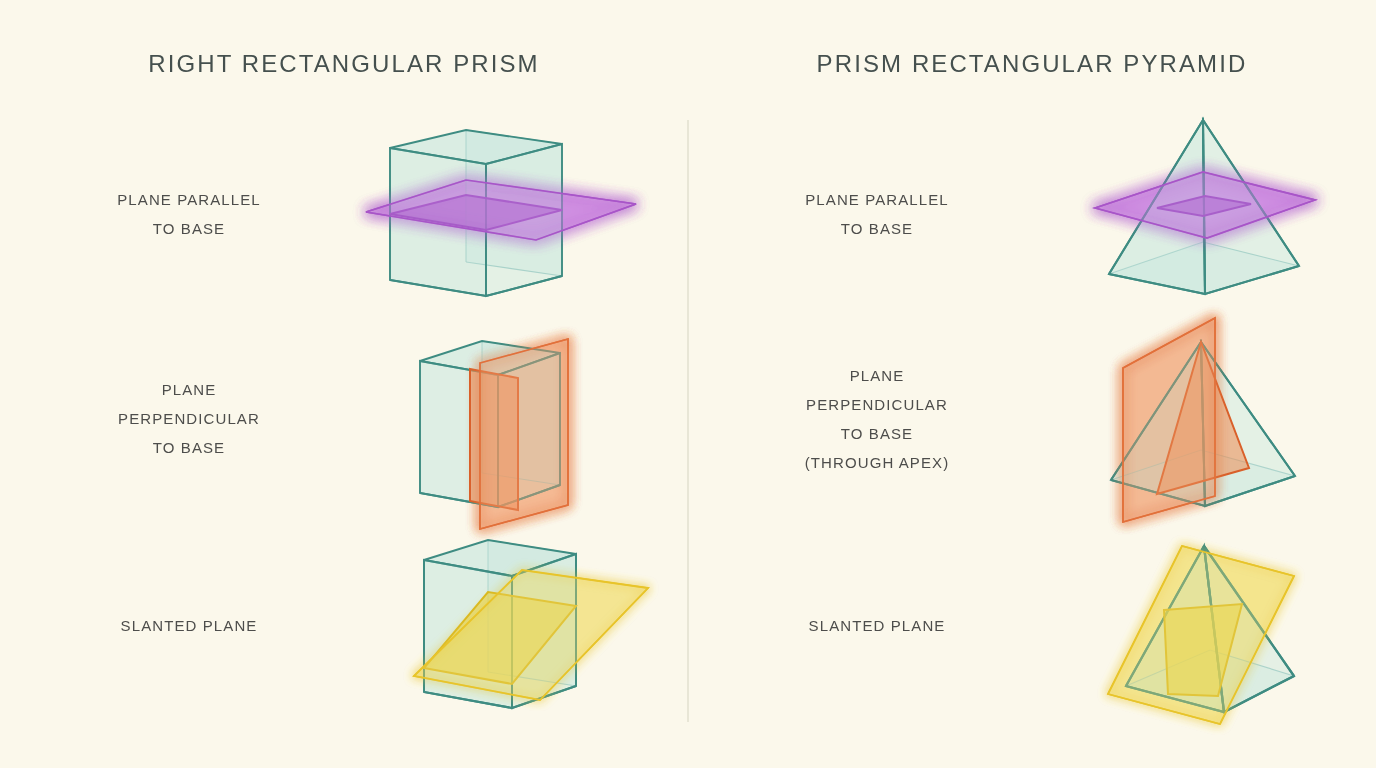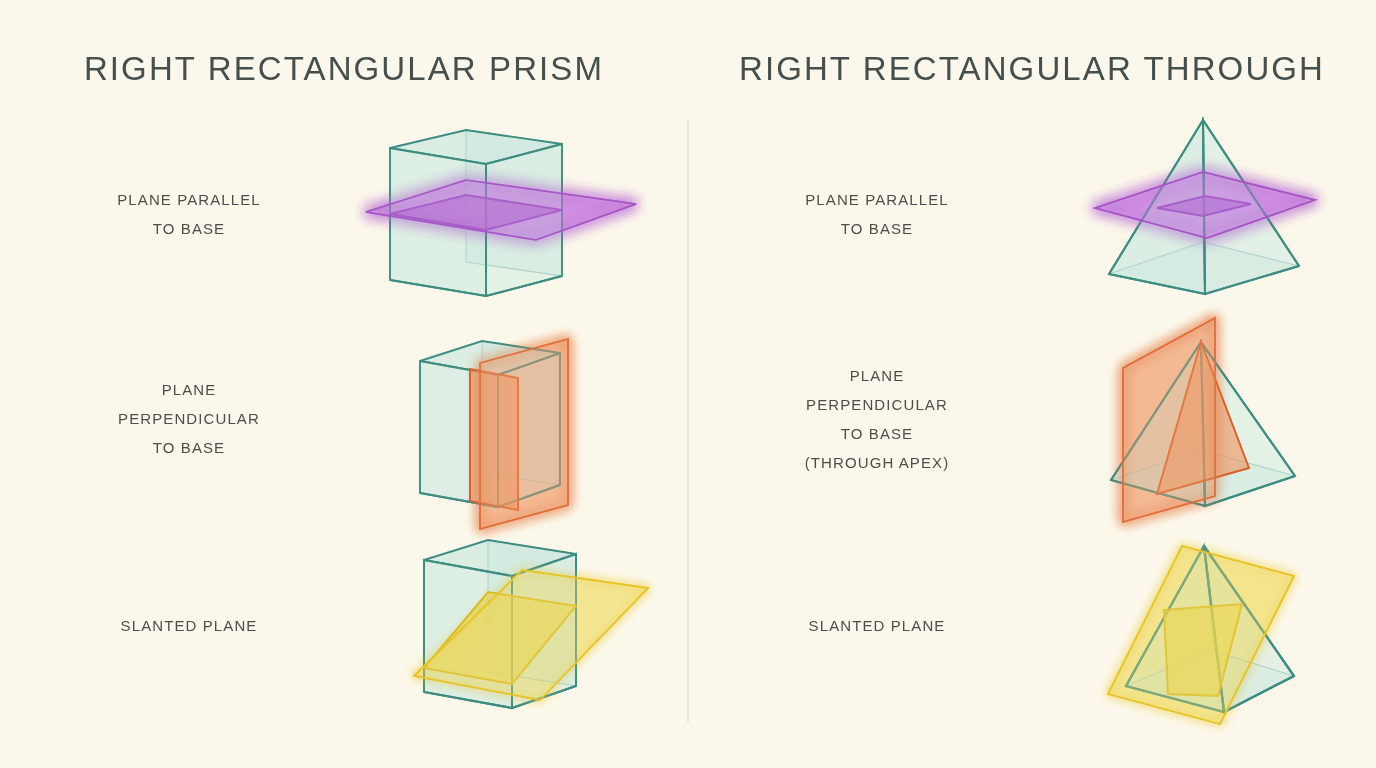--- a/index.html
+++ b/index.html
@@ -17,21 +17,21 @@
   }
   .stage {
     position: absolute;
     inset: 0;
     width: 1376px;
     height: 768px;
   }
   .col-title {
     position: absolute;
     top: 50px;
-    font-size: 33px;
+    font-size: 24px;
     letter-spacing: 2.1px;
     font-weight: 400;
     color: #45504e;
     text-align: center;
     white-space: nowrap;
   }
   #title-prism   { left: 0;   width: 688px; }
   #title-pyramid { left: 688px; width: 688px; }
 
   .divider {
@@ -58,21 +58,21 @@
     position: absolute;
   }
   svg { display: block; overflow: visible; }
 </style>
 </head>
 <body>
 
 <div class="stage">
 
   <div class="col-title" id="title-prism">RIGHT RECTANGULAR PRISM</div>
-  <div class="col-title" id="title-pyramid">RIGHT RECTANGULAR THROUGH</div>
+  <div class="col-title" id="title-pyramid">PRISM RECTANGULAR PYRAMID</div>
 
   <div class="divider"></div>
 
   <div class="row-label lbl-left" style="top:185px">PLANE PARALLEL<br>TO BASE</div>
   <div class="row-label lbl-right" style="top:185px">PLANE PARALLEL<br>TO BASE</div>
 
   <div class="row-label lbl-left" style="top:375px">PLANE<br>PERPENDICULAR<br>TO BASE</div>
   <div class="row-label lbl-right" style="top:361px">PLANE<br>PERPENDICULAR<br>TO BASE<br>(THROUGH APEX)</div>
 
   <div class="row-label lbl-left" style="top:611px">SLANTED PLANE</div>

